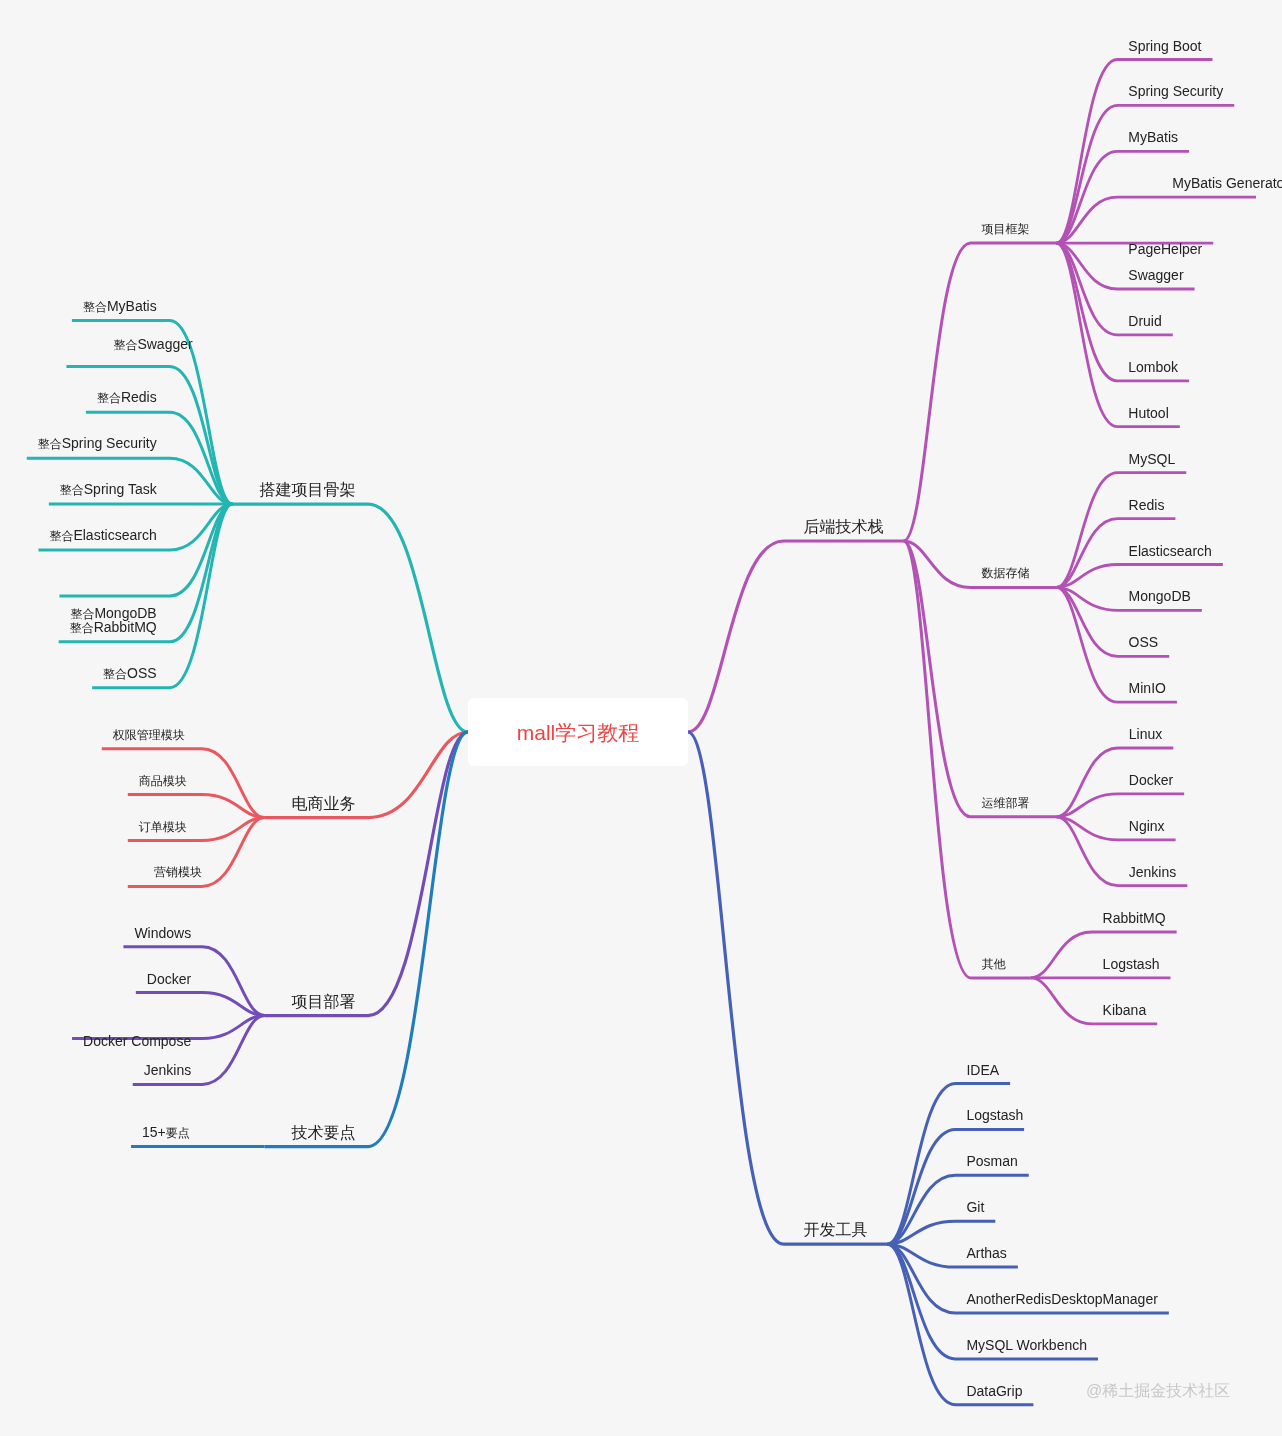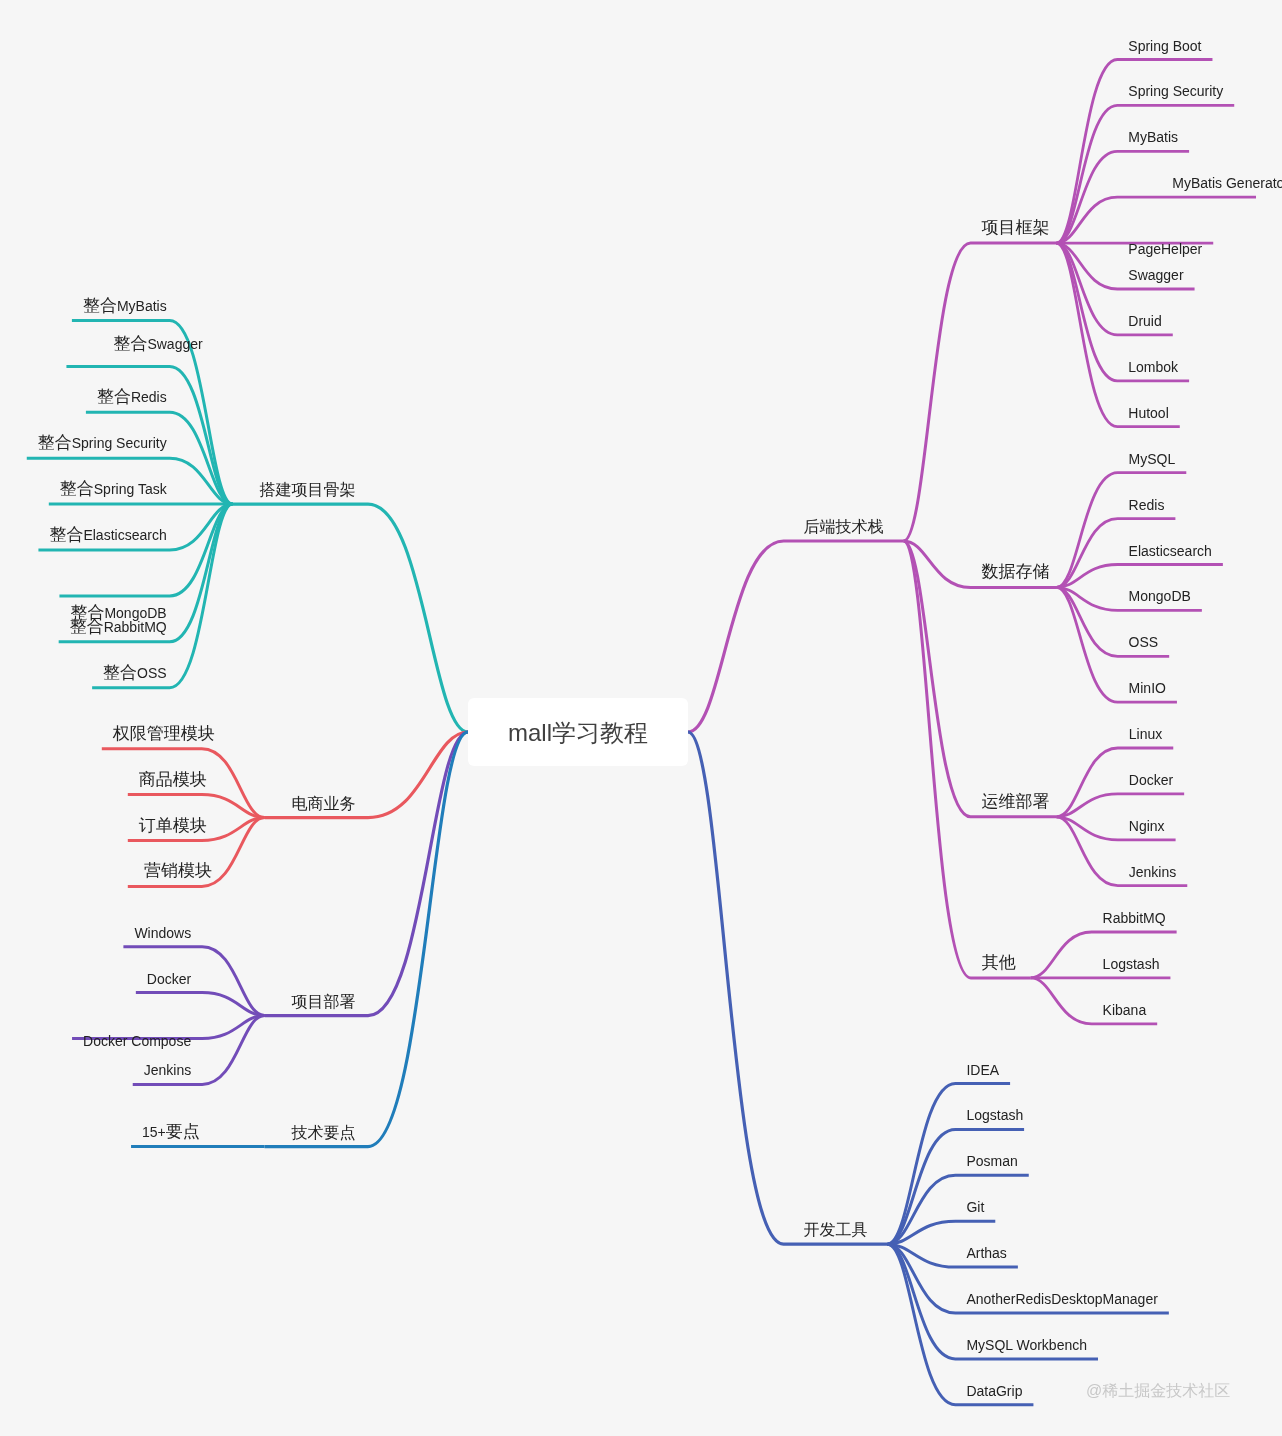--- a/index.html
+++ b/index.html
@@ -5,28 +5,28 @@
 <style>
   html,body{margin:0;padding:0;}
   body{
     width:1282px;height:1436px;overflow:hidden;
     background:#f6f6f6;
     font-family:"Liberation Sans","DejaVu Sans",sans-serif;
   }
   #stage{position:relative;width:1282px;height:1436px;transform:translateZ(0);}
   #links{position:absolute;left:0;top:0;}
   .node{position:absolute;white-space:nowrap;color:#232323;font-size:14px;line-height:14px;}
-  .node .cjk{font-size:17px;}
+  .node .cjk{font-size:12px;}
   .node.lv1{font-size:16px;}
   .node.lv1 .cjk{font-size:16px;}
   #rootbox{
     position:absolute;background:#ffffff;border-radius:6px;
     display:flex;align-items:center;justify-content:center;
   }
-  #rootbox span{font-size:24px;color:#404040;line-height:25px;transform:translateZ(0);}
+  #rootbox span{font-size:21px;color:#ef4444;line-height:25px;transform:translateZ(0);}
   #watermark{position:absolute;color:#c8c8c8;font-size:16px;white-space:nowrap;line-height:19px;}
 </style>
 </head>
 <body>
 
 <div id="stage">
   <svg id="links" viewBox="0 0 1282 1436" width="1282" height="1436">
       <path d="M232.5,504.1L368,504.1C424,504.1,432,732,468,732" fill="none" stroke="#22b5b2" stroke-width="3.2" stroke-linecap="butt" stroke-linejoin="round"></path>
       <path d="M71.90312499999999,320.5L169.7,320.5C204.868,320.5,209.892,504.1,232.5,504.1" fill="none" stroke="#22b5b2" stroke-width="3" stroke-linecap="butt" stroke-linejoin="round"></path>
       <path d="M66.43437499999999,366.4L169.7,366.4C204.868,366.4,209.892,504.1,232.5,504.1" fill="none" stroke="#22b5b2" stroke-width="3" stroke-linecap="butt" stroke-linejoin="round"></path>
@@ -97,21 +97,21 @@
     <div class="node" style="left: 37.7625px; top: 436.2px;"><span class="cjk">整合</span>Spring Security</div>
     <div class="node" style="left: 59.7937px; top: 482.1px;"><span class="cjk">整合</span>Spring Task</div>
     <div class="node" style="left: 49.4344px; top: 528px;"><span class="cjk">整合</span>Elasticsearch</div>
     <div class="node" style="left: 70.4344px; top: 573.9px; margin-top: 32px;"><span class="cjk">整合</span>MongoDB</div>
     <div class="node" style="left: 69.6687px; top: 619.8px;"><span class="cjk">整合</span>RabbitMQ</div>
     <div class="node" style="left: 103.122px; top: 665.7px;"><span class="cjk">整合</span>OSS</div>
     <div class="node lv1" style="left: 291.5px; top: 796.55px;"><span class="cjk">电商业务</span></div>
     <div class="node" style="left: 112.8px; top: 726.7px;"><span class="cjk">权限管理模块</span></div>
     <div class="node" style="left: 138.8px; top: 772.6px;"><span class="cjk">商品模块</span></div>
     <div class="node" style="left: 138.8px; top: 818.5px;"><span class="cjk">订单模块</span></div>
-    <div class="node" style="left: 144px; top: 864.4px;"><span class="cjk">营销模块</span></div>
+    <div class="node" style="left: 154px; top: 864.4px;"><span class="cjk">营销模块</span></div>
     <div class="node lv1" style="left: 291.5px; top: 994.55px;"><span class="cjk">项目部署</span></div>
     <div class="node" style="left: 134.403px; top: 925.7px;">Windows</div>
     <div class="node" style="left: 146.841px; top: 971.6px;">Docker</div>
     <div class="node" style="left: 83.0437px; top: 1017.5px; margin-top: 16px;">Docker Compose</div>
     <div class="node" style="left: 143.731px; top: 1063.4px;">Jenkins</div>
     <div class="node lv1" style="left: 291.5px; top: 1125.6px;"><span class="cjk">技术要点</span></div>
     <div class="node" style="left: 142.05px; top: 1124.6px;">15+<span class="cjk">要点</span></div>
     <div class="node lv1" style="left: 803.6px; top: 520px;"><span class="cjk">后端技术栈</span></div>
     <div class="node" style="left: 981.5px; top: 221.1px;"><span class="cjk">项目框架</span></div>
     <div class="node" style="left: 1128.3px; top: 38.5px;">Spring Boot</div>

